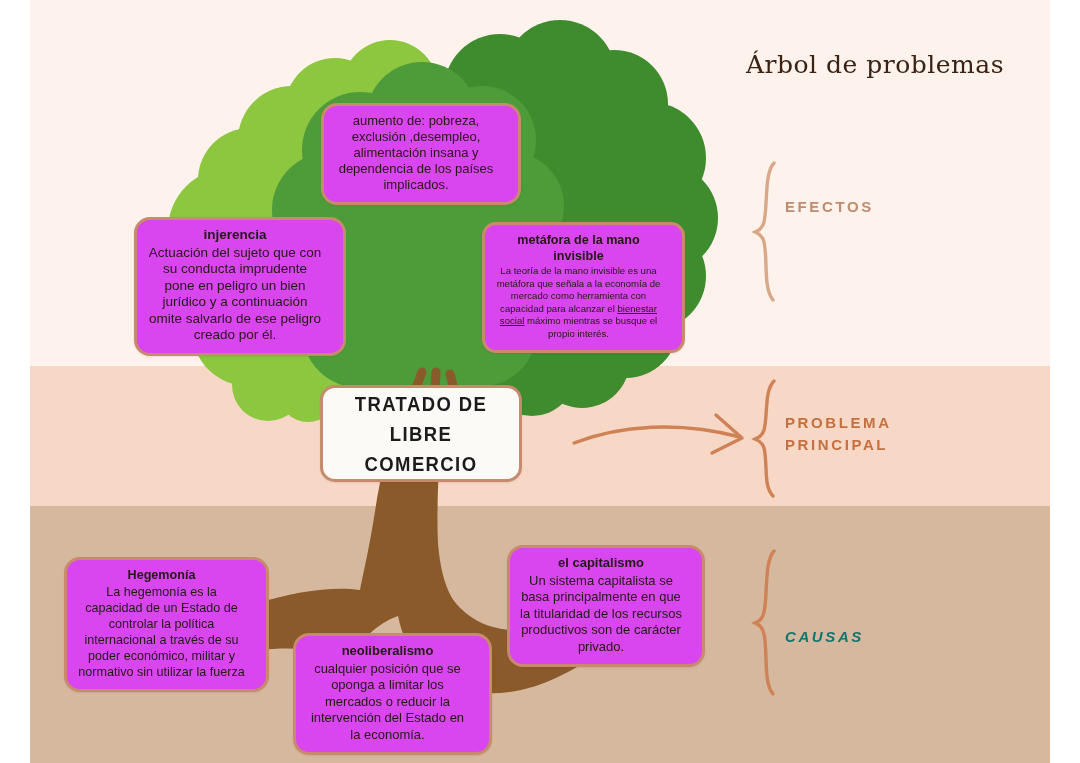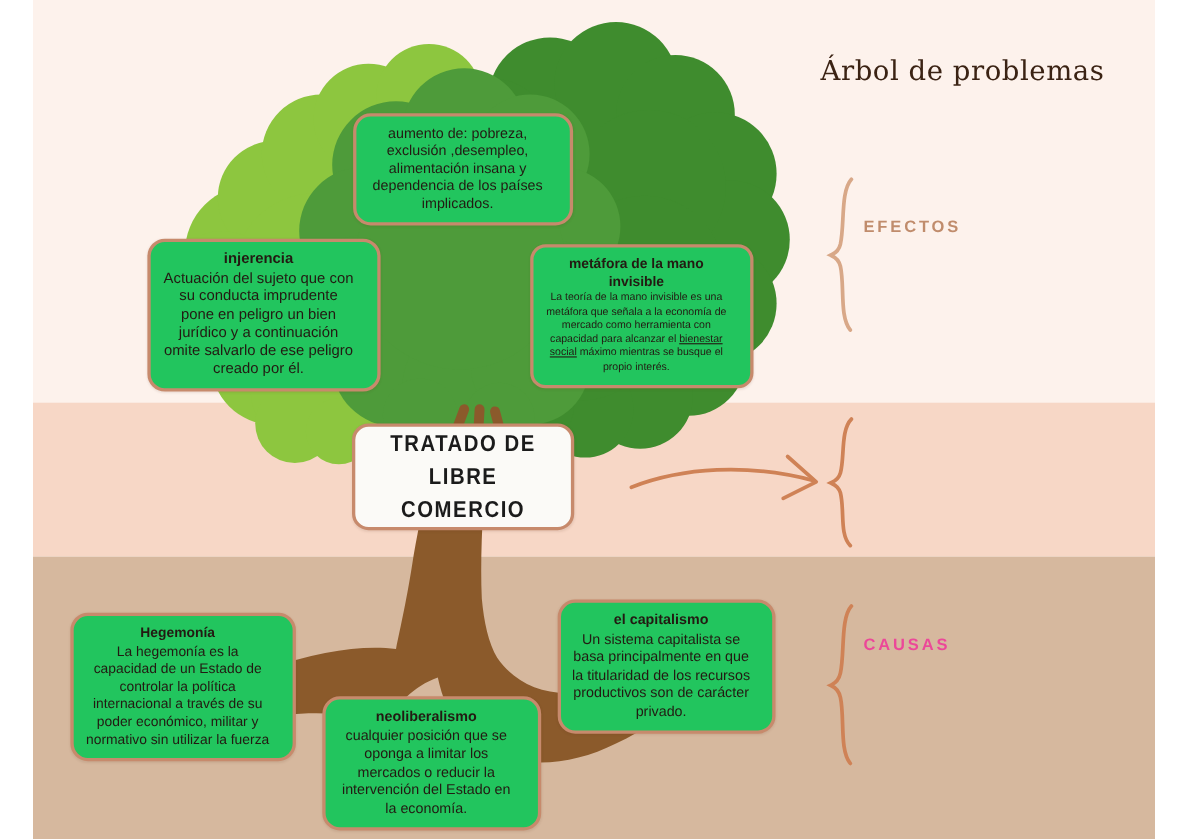--- a/index.html
+++ b/index.html
@@ -45,21 +45,21 @@
     font-weight: 400;
     color: #3b2314;
     letter-spacing: 0.5px;
     white-space: nowrap;
     margin-left: 40px;
   }
 
   
   .note {
     position: absolute;
-    background: #22c55e;
+    background: #d946ef;
     border: 3px solid #c78a6c;
     border-radius: 14px;
     padding: 7px 20px 9px 10px;
     text-align: center;
     color: #231a12;
     box-shadow: 0 1px 2px rgba(90,50,30,0.10);
   }
   .note .note-title {
     display: block;
     font-weight: bold;
@@ -123,21 +123,21 @@
   
   .section-label {
     position: absolute;
     font-size: 15px;
     letter-spacing: 2.6px;
     line-height: 22px;
     white-space: pre-line;
   }
   #label-efectos  { left: 755px; top: 196px; color: #c08c6c; font-weight: bold; }
   #label-problema { left: 755px; top: 412px; color: #c4703f; font-weight: bold; }
-  #label-causas   { left: 755px; top: 576px; color: #ec4899; font-weight: bold; }
+  #label-causas   { left: 755px; top: 626px; color: #0f766e; font-weight: bold; font-style: italic; }
 
   .brace { position: absolute; pointer-events: none; }
   #brace-efectos  { left: 718px; top: 160px; }
   #brace-problema { left: 718px; top: 378px; }
   #brace-causas   { left: 718px; top: 548px; }
   #arrow-problema { position: absolute; left: 540px; top: 395px; pointer-events: none; }
 </style>
 </head>
 <body>
 
@@ -279,15 +279,17 @@
   <svg class="brace" id="brace-causas" width="40" height="150" viewBox="0 0 40 150">
     <path d="M26 3 C 16 14, 20 46, 16 64 C 14 73, 9 74, 7 75 C 9 76, 14 77, 16 86 C 20 104, 15 134, 25 146" fill="none" stroke="#cf8256" stroke-width="3.4" stroke-linecap="round"></path>
   </svg>
 
   <svg id="arrow-problema" width="190" height="70" viewBox="0 0 190 70">
     <path d="M4 48 C 50 30, 110 26, 170 42" fill="none" stroke="#cf8256" stroke-width="3.4" stroke-linecap="round"></path>
     <path d="M146 20 L172 43 L142 58" fill="none" stroke="#cf8256" stroke-width="3.4" stroke-linecap="round" stroke-linejoin="round"></path>
   </svg>
 
   <div class="section-label" id="label-efectos">EFECTOS</div>
+  <div class="section-label" id="label-problema">PROBLEMA
+PRINCIPAL</div>
   <div class="section-label" id="label-causas">CAUSAS</div>
 
 </div>
 
 </body></html>

